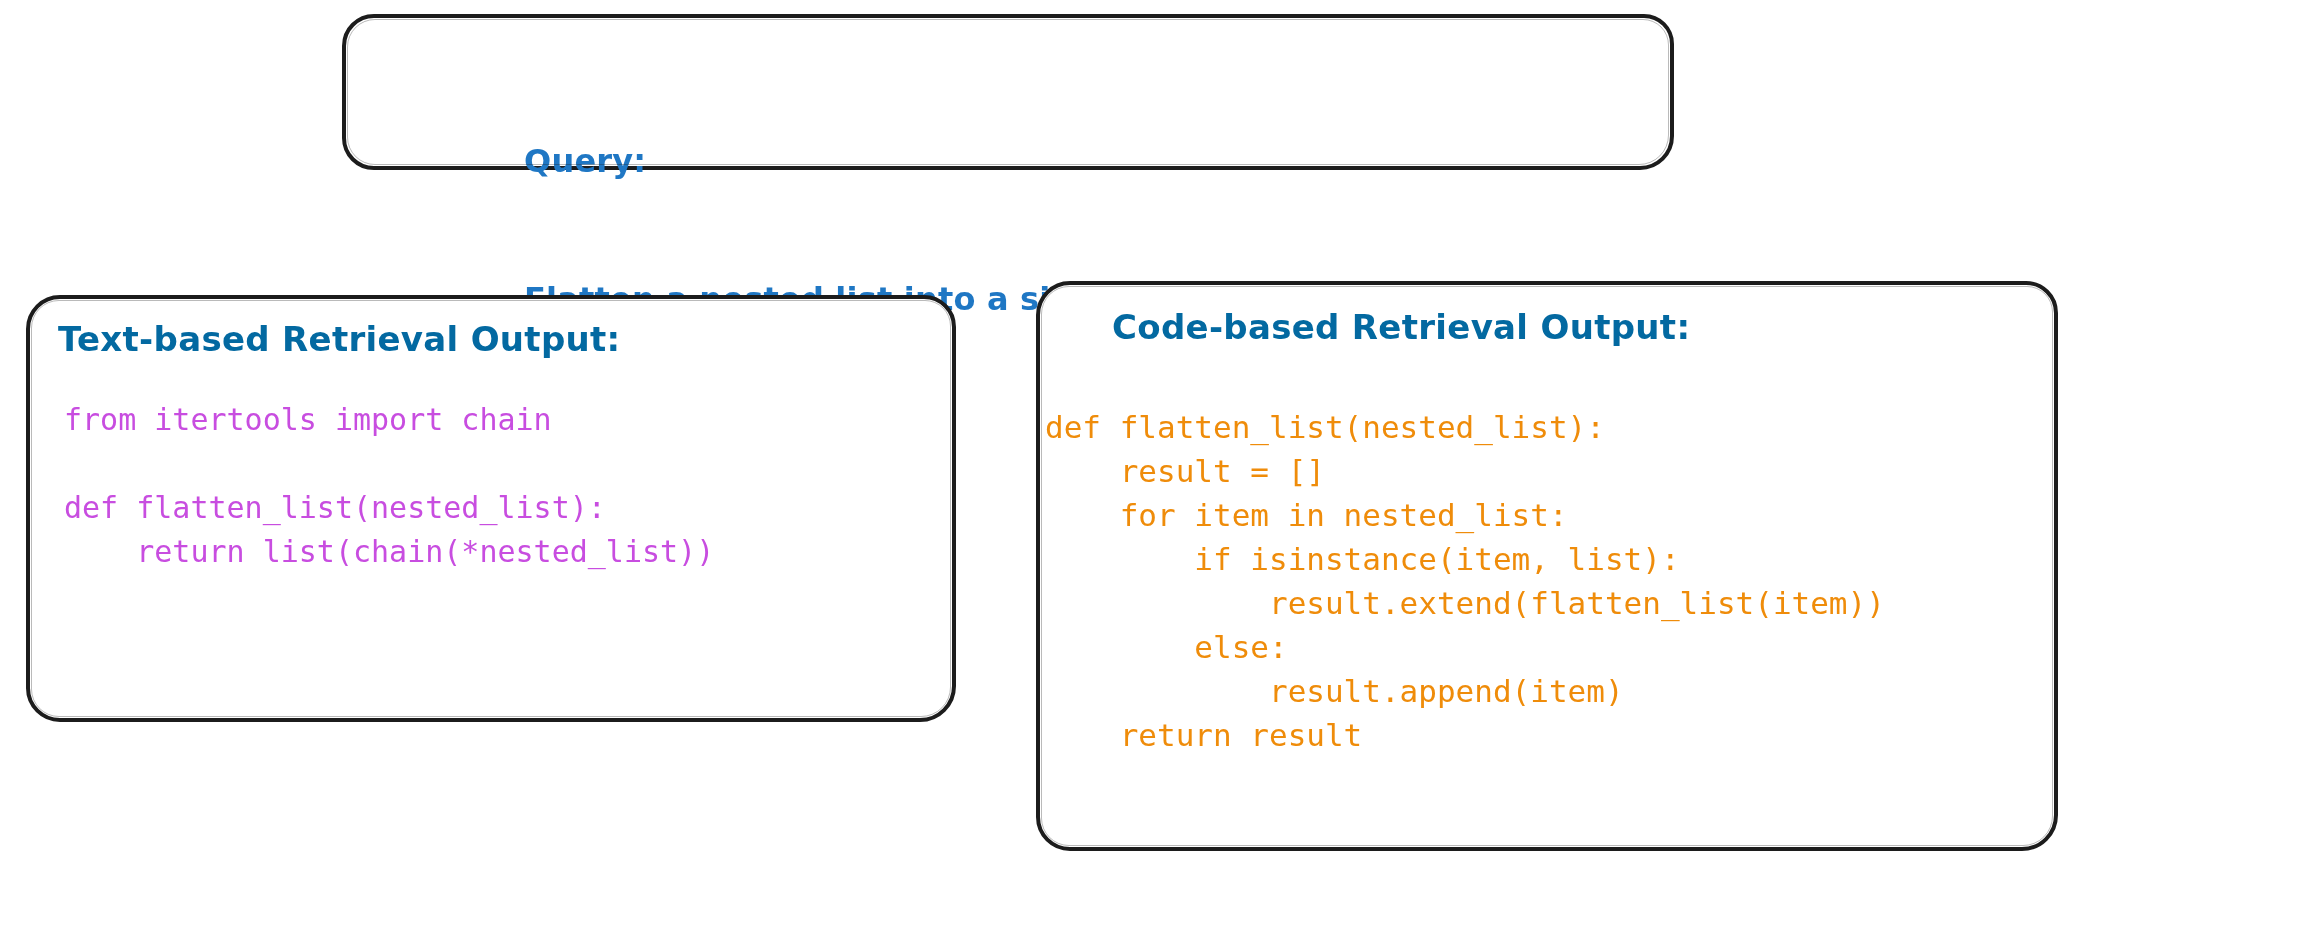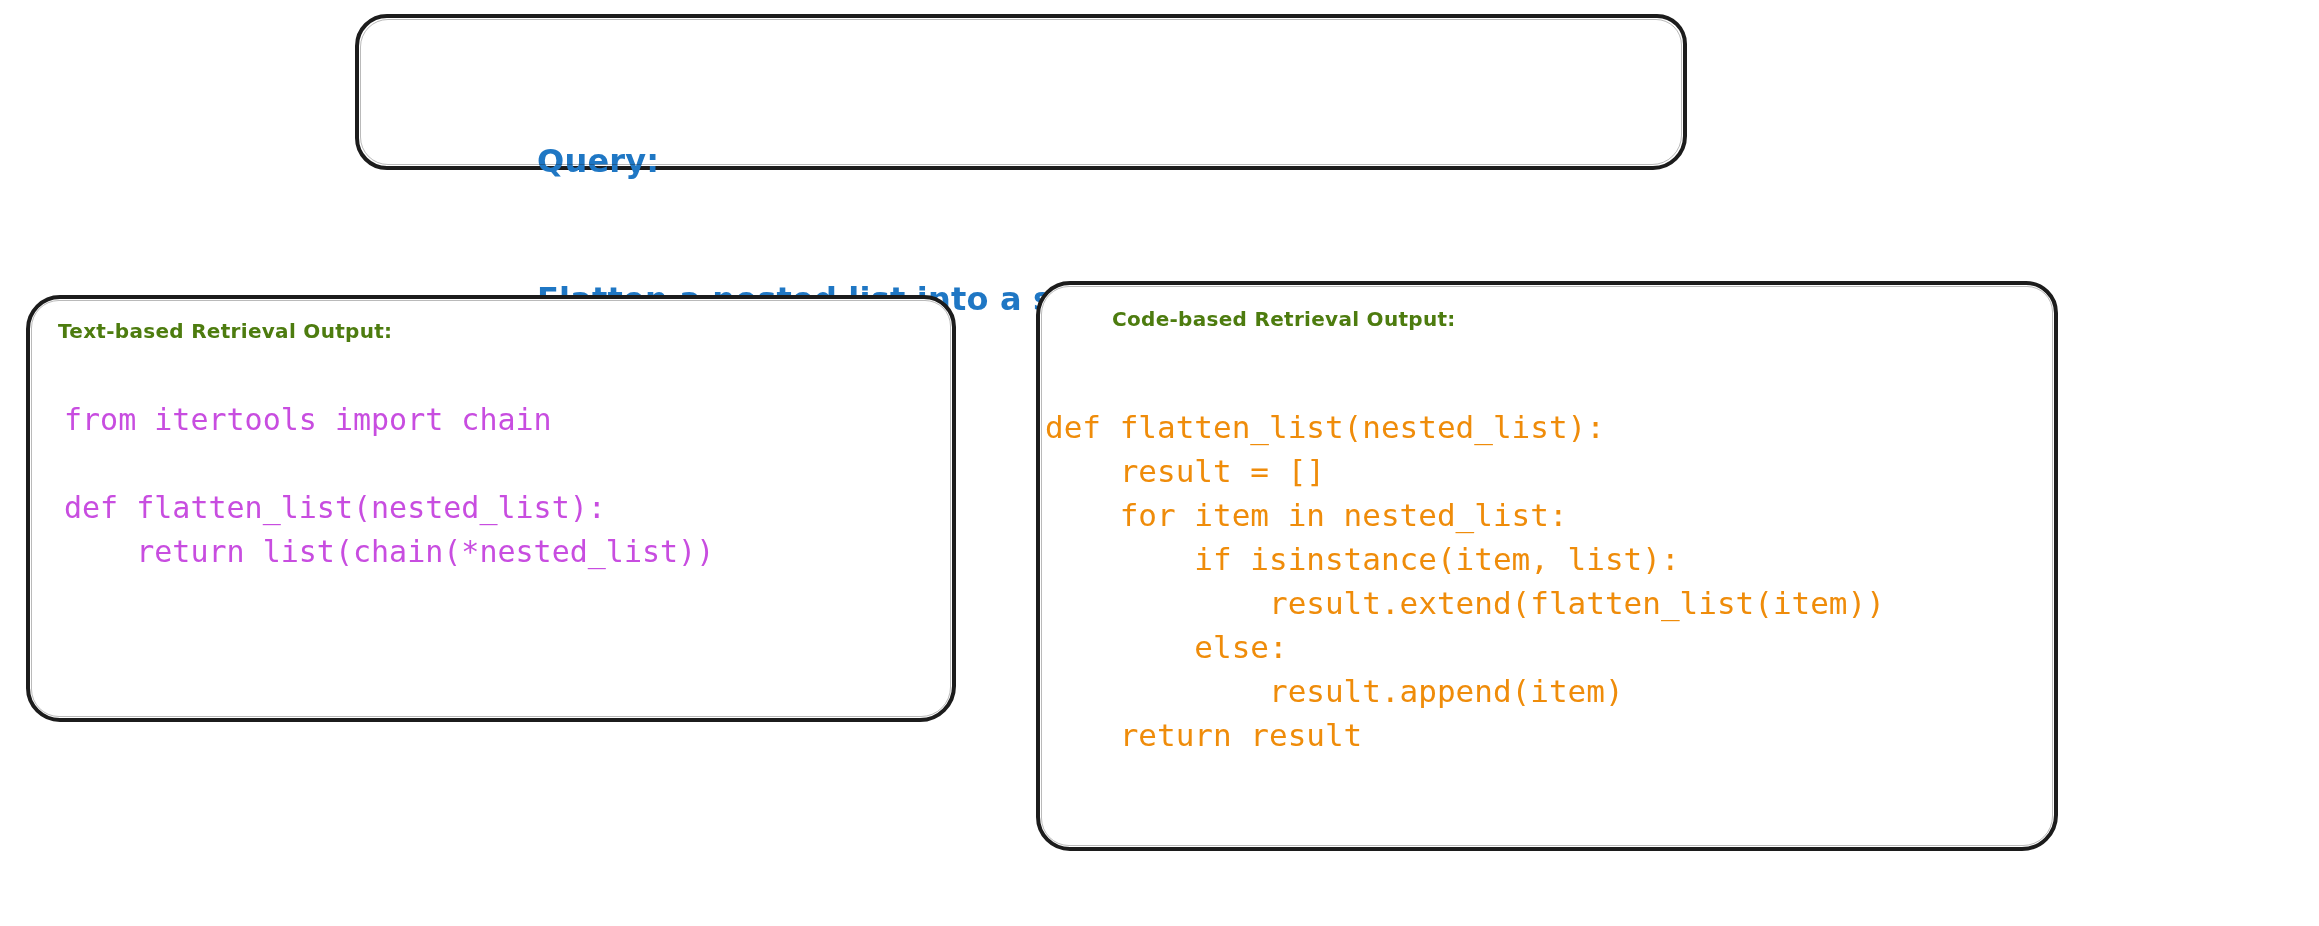--- a/index.html
+++ b/index.html
@@ -29,21 +29,21 @@
     content: "";
     position: absolute;
     left: 1px; right: 1px; top: 1px; bottom: 1px;
     border: 1px solid rgba(28,28,28,0.30);
     border-radius: 28px 26px 30px 28px;
     pointer-events: none;
   }
 
   
   #query-panel {
-    left: 355px;
+    left: 342px;
     top: 14px;
     width: 1332px;
     height: 156px;
     border-radius: 32px 30px 34px 32px;
   }
   .query-text {
     position: absolute;
     left: 178px;
     top: 28px;
     color: #1f77c4;
@@ -68,23 +68,23 @@
     left: 1036px;
     top: 281px;
     width: 1022px;
     height: 570px;
     border-radius: 34px 32px 36px 34px;
     padding-left: 24px;
   }
 
   .panel-heading {
     position: absolute;
-    color: #4d7c0f;
+    color: #0369a1;
     font-family: "DejaVu Sans", sans-serif;
-    font-size: 20px;
+    font-size: 34px;
     font-weight: 600;
     letter-spacing: 0.3px;
     white-space: pre;
   }
   #text-panel .panel-heading { left: 28px; top: 20px; }
   #code-panel .panel-heading { left: 72px; top: 22px; }
 
   .code-block {
     position: absolute;
     font-family: "DejaVu Sans Mono", monospace;

